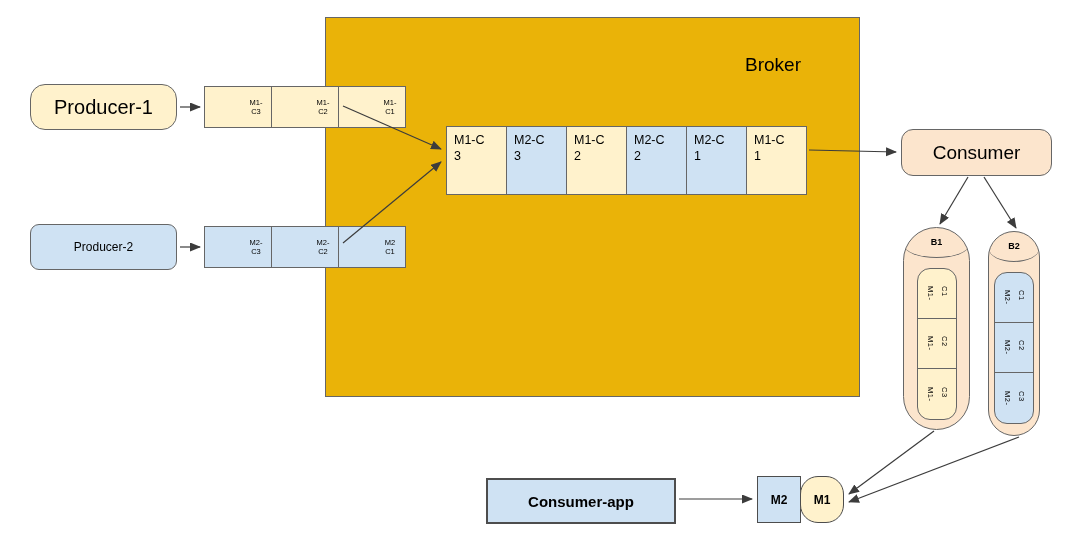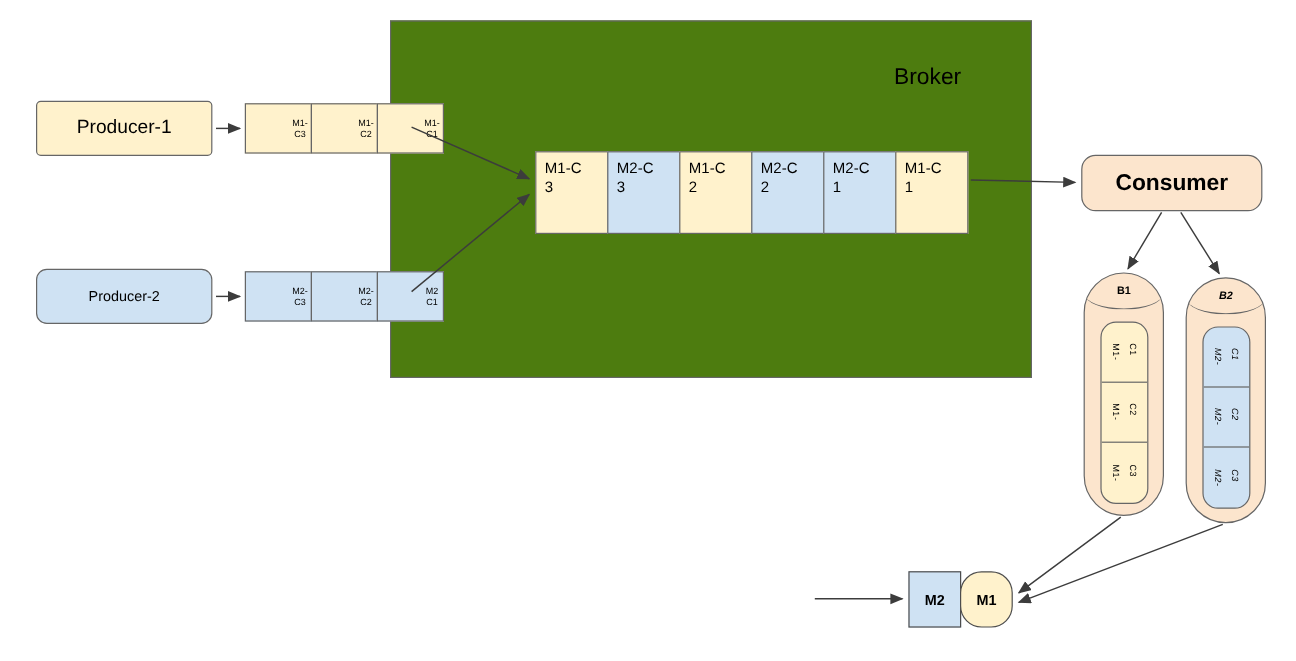--- a/index.html
+++ b/index.html
@@ -2,39 +2,39 @@
 <html><head>
 <meta charset="utf-8">
 <style>
   * { margin:0; padding:0; box-sizing:border-box; }
   html, body { background:#ffffff; }
   body { font-family:"Liberation Sans","DejaVu Sans",sans-serif; color:#000; }
 
   #canvas { position:relative; width:1080px; height:551px; background:#fff; overflow:hidden; }
 
   .node { position:absolute; border:1px solid #666; display:flex; align-items:center; justify-content:center; background:#fff; }
-  #producer1 { left:30px; top:84px; width:147px; height:46px; font-size:16px; border-radius:4px; }
+  #producer1 { left:30px; top:84px; width:147px; height:46px; font-size:20px; border-radius:15px; }
   #producer2 { left:30px; top:224px; width:147px; height:46px; font-size:12px; border-radius:9px; }
-  #consumer  { left:901px; top:129px; width:151px; height:47px; font-size:19px; border-radius:12px;font-weight:bold; }
+  #consumer  { left:901px; top:129px; width:151px; height:47px; font-size:19px; border-radius:12px; }
   #consumer-app { left:486px; top:478px; width:190px; height:46px; font-size:15px; font-weight:bold; border:2px solid #4d4d4d; }
 
-  #broker-box { position:absolute; left:325px; top:17px; width:535px; height:298px; border:1px solid #666; background:#4d7c0f; }
+  #broker-box { position:absolute; left:325px; top:17px; width:535px; height:380px; border:1px solid #666; background:#eab308; }
   #broker-title { position:absolute; top:36px; right:58px; font-size:19px; }
 
   .cell-row { position:absolute; display:flex; }
-  .qcell { width:56px; height:42px; border:1px solid #666; margin-left:-1px; display:flex; align-items:center; justify-content:center; text-align:center; font-size:7.5px; line-height:1.25; white-space:pre-line;padding-left:36px; }
+  .qcell { width:68px; height:42px; border:1px solid #666; margin-left:-1px; display:flex; align-items:center; justify-content:center; text-align:center; font-size:7.5px; line-height:1.25; white-space:pre-line;padding-left:36px; }
   .qcell:first-child { margin-left:0; }
   .bcell { width:61px; height:69px; border:1px solid #666; margin-left:-1px; padding:5px 4px 0 7px; font-size:12.5px; line-height:1.3; white-space:pre-line; }
   .bcell:first-child { margin-left:0; }
   .ocell { width:44px; height:47px; border:1px solid #4d4d4d; margin-left:-1px; display:flex; align-items:center; justify-content:center; font-weight:bold; font-size:12px; }
   .ocell:first-child { margin-left:0; }
 
   .capsule { position:absolute; border:1px solid #666; border-radius:34px; overflow:hidden; }
   #b1 { left:903px; top:227px; width:67px; height:203px;padding-left:36px; }
-  #b2 { left:988px; top:231px; width:67px; height:205px;font-style:italic; }
+  #b2 { left:988px; top:231px; width:52px; height:205px; }
   .capsule-label { position:absolute; top:9px; left:0; right:0; text-align:center; font-weight:bold; font-size:9px; z-index:2; }
   .capsule-arc { position:absolute; top:4px; left:0; width:100%; height:26px; border-bottom:1px solid #666; border-radius:0 0 50% 50%; }
   .capsule-stack { position:absolute; top:40px; left:50%; transform:translateX(-50%); width:40px; border:1px solid #666; border-radius:13px; overflow:hidden; }
   .vcell { height:50px; border-bottom:1px solid #666; display:flex; align-items:center; justify-content:center; }
   .vcell:last-child { border-bottom:0; }
   .vtext { writing-mode:vertical-lr; white-space:pre-line; font-size:7.5px; line-height:1.9; letter-spacing:0.5px; }
 
   #arrows { position:absolute; left:0; top:0; z-index:6; pointer-events:none; }
 </style>
 </head>
@@ -115,20 +115,21 @@
         <span class="vtext">M2-
 C2</span>
       </div>
       <div class="vcell">
         <span class="vtext">M2-
 C3</span>
       </div>
     </div>
   </div>
 
+  <div class="node" id="consumer-app" style="background-color: rgb(207, 226, 243);">Consumer-app</div>
 
   <div class="cell-row" id="output-queue" style="left:757px; top:476px;">
     <div class="ocell" style="background-color: rgb(207, 226, 243);">M2</div>
     <div class="ocell" style="background-color: rgb(255, 242, 204); border-radius: 18px;">M1</div>
   </div>
 
   <svg id="arrows" width="1080" height="551" viewBox="0 0 1080 551">
     <defs>
       <marker id="ah" markerUnits="userSpaceOnUse" markerWidth="12" markerHeight="10" refX="10" refY="4.5" orient="auto">
         <path d="M0,0 L11,4.5 L0,9 Z" fill="#3c3c3c"></path>

